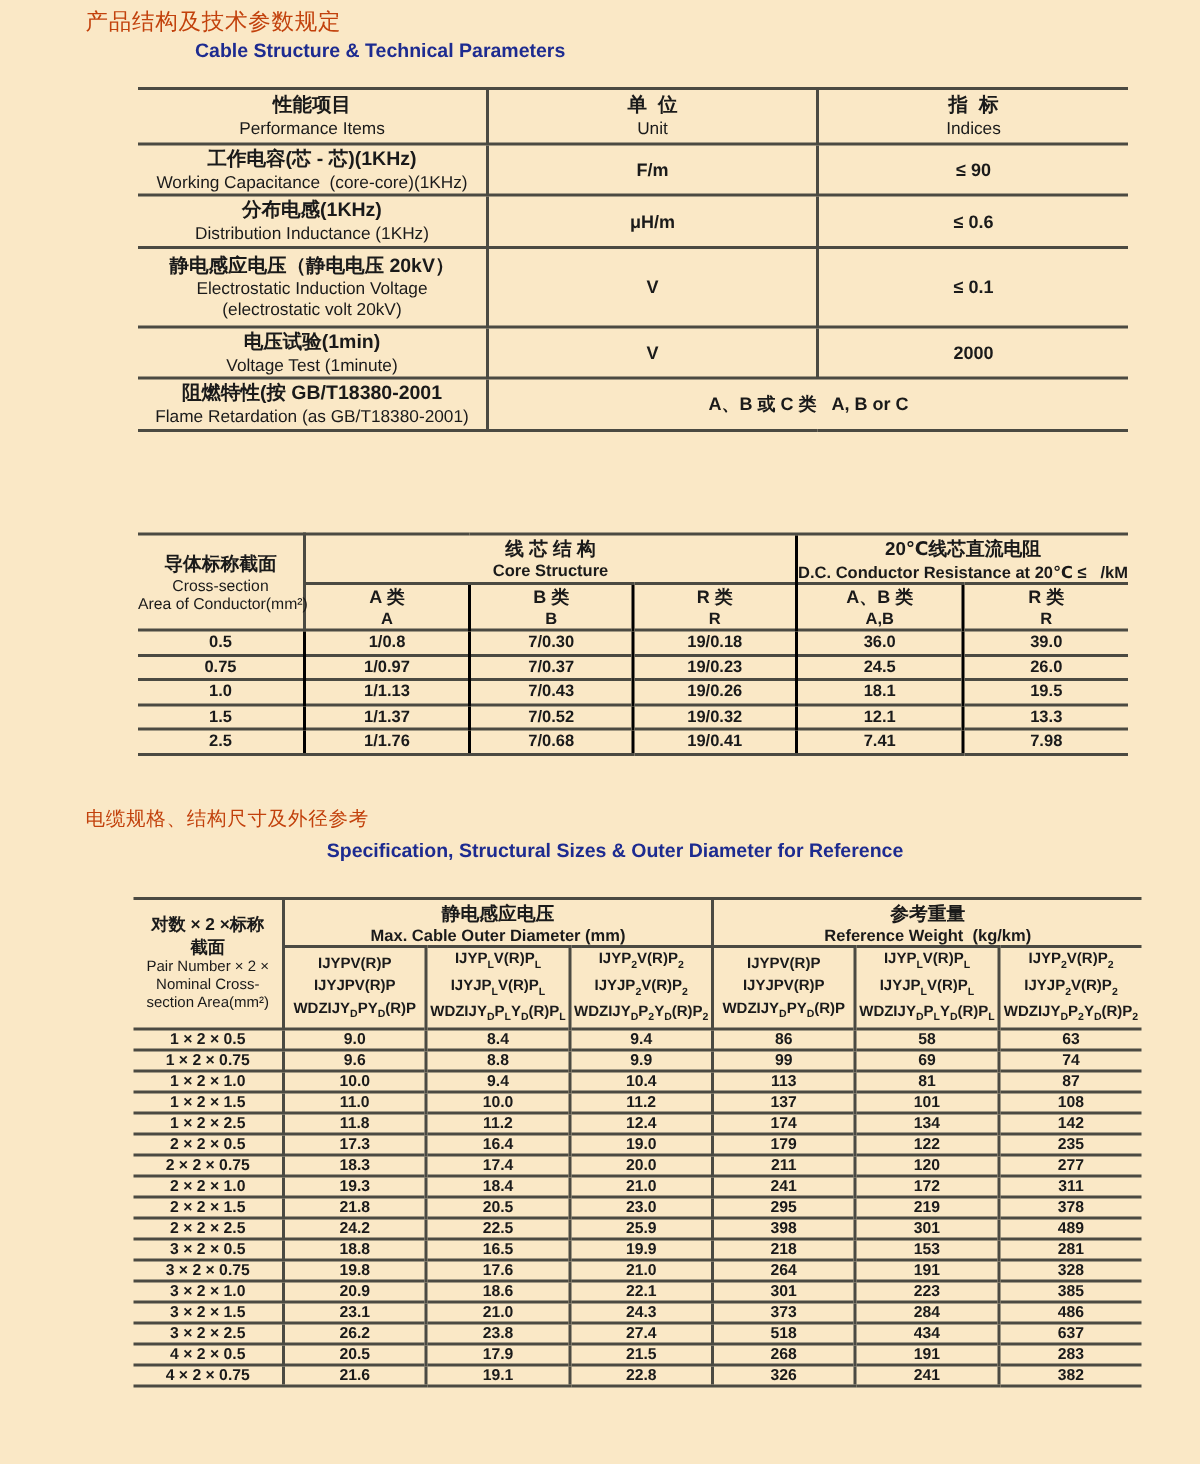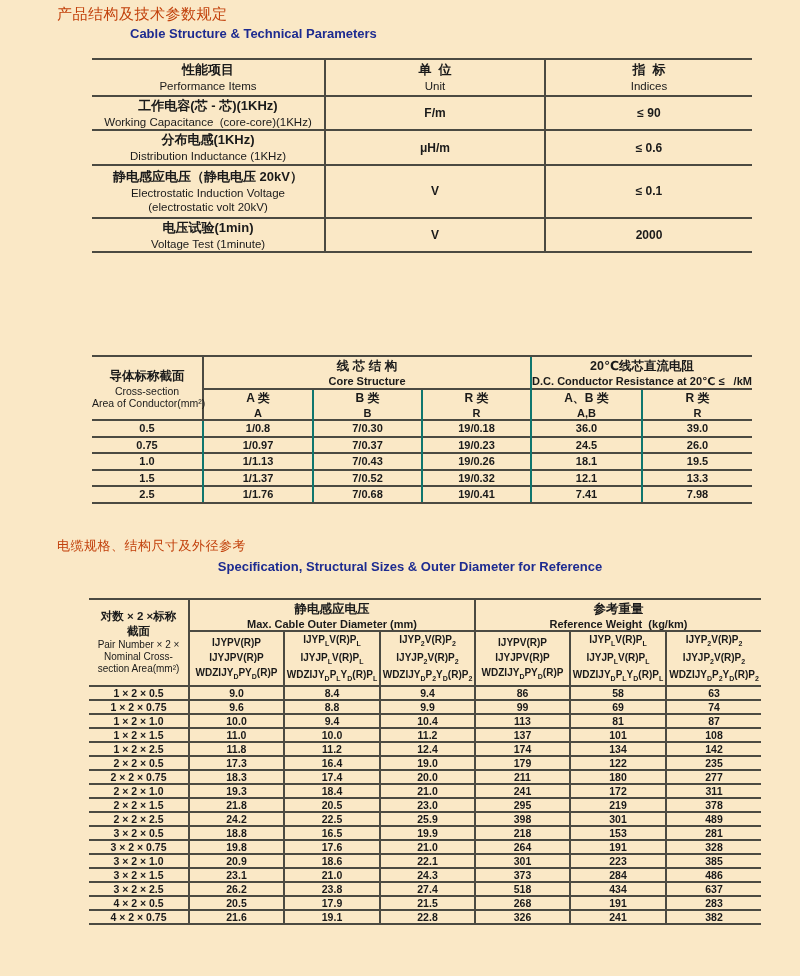--- a/index.html
+++ b/index.html
@@ -27,21 +27,21 @@
   .t1 thead tr{height:37px}
   .t1 tbody tr{height:28px}
   .t1 tbody tr:nth-child(3){height:53px}
   .t1 .val{font-size:12px;font-weight:bold}
   .t1 .en{font-size:11.5px;line-height:1.25}
 
   
   .t2{left:92px;top:355px;width:660px}
   .t2 th,.t2 td{border-top:2px solid #4b4a42}
   .t2 tbody tr:last-child td{border-bottom:2px solid #4b4a42}
-  .t2 th+th,.t2 td+td{border-left:2px solid #0f766e}
+  .t2 th+th,.t2 td+td{border-left:2px solid #000000}
   .t2 .corner{border-right:2px solid #4b4a42}
   .t2 thead tr:first-child{height:33px}
   .t2 thead tr.subs{height:29px}
   .t2 tbody tr{height:16.5px}
   .t2 tbody td{font-size:11px;font-weight:bold}
   .t2 .zh{font-size:12.5px}
   .t2 .en{font-size:11px;font-weight:bold}
   .t2 .corner .en{font-size:10.5px;font-weight:normal;white-space:nowrap}
   .t2 .subs .zh{font-size:12px}
   .t2 .subs .en{font-size:11px}
@@ -118,20 +118,27 @@
         <td class="val">≤ 0.1</td>
       </tr>
       <tr>
         <td class="item">
           <div class="zh">电压试验(1min)</div>
           <div class="en">Voltage Test (1minute)</div>
         </td>
         <td class="val">V</td>
         <td class="val">2000</td>
       </tr>
+      <tr>
+        <td class="item">
+          <div class="zh">阻燃特性(按 GB/T18380-2001</div>
+          <div class="en">Flame Retardation (as GB/T18380-2001)</div>
+        </td>
+        <td class="val" colspan="2">A、B 或 C 类&nbsp;&nbsp;&nbsp;A, B or C</td>
+      </tr>
     </tbody>
 </table>
 
 <table class="t2">
   <colgroup>
       <col style="width:111px">
       <col style="width:110px">
       <col style="width:109px">
       <col style="width:109px">
       <col style="width:111px">
@@ -338,21 +345,21 @@
         <td>179</td>
         <td>122</td>
         <td>235</td>
       </tr>
       <tr>
         <td>2 × 2 × 0.75</td>
         <td>18.3</td>
         <td>17.4</td>
         <td>20.0</td>
         <td>211</td>
-        <td>180</td>
+        <td>120</td>
         <td>277</td>
       </tr>
       <tr>
         <td>2 × 2 × 1.0</td>
         <td>19.3</td>
         <td>18.4</td>
         <td>21.0</td>
         <td>241</td>
         <td>172</td>
         <td>311</td>

